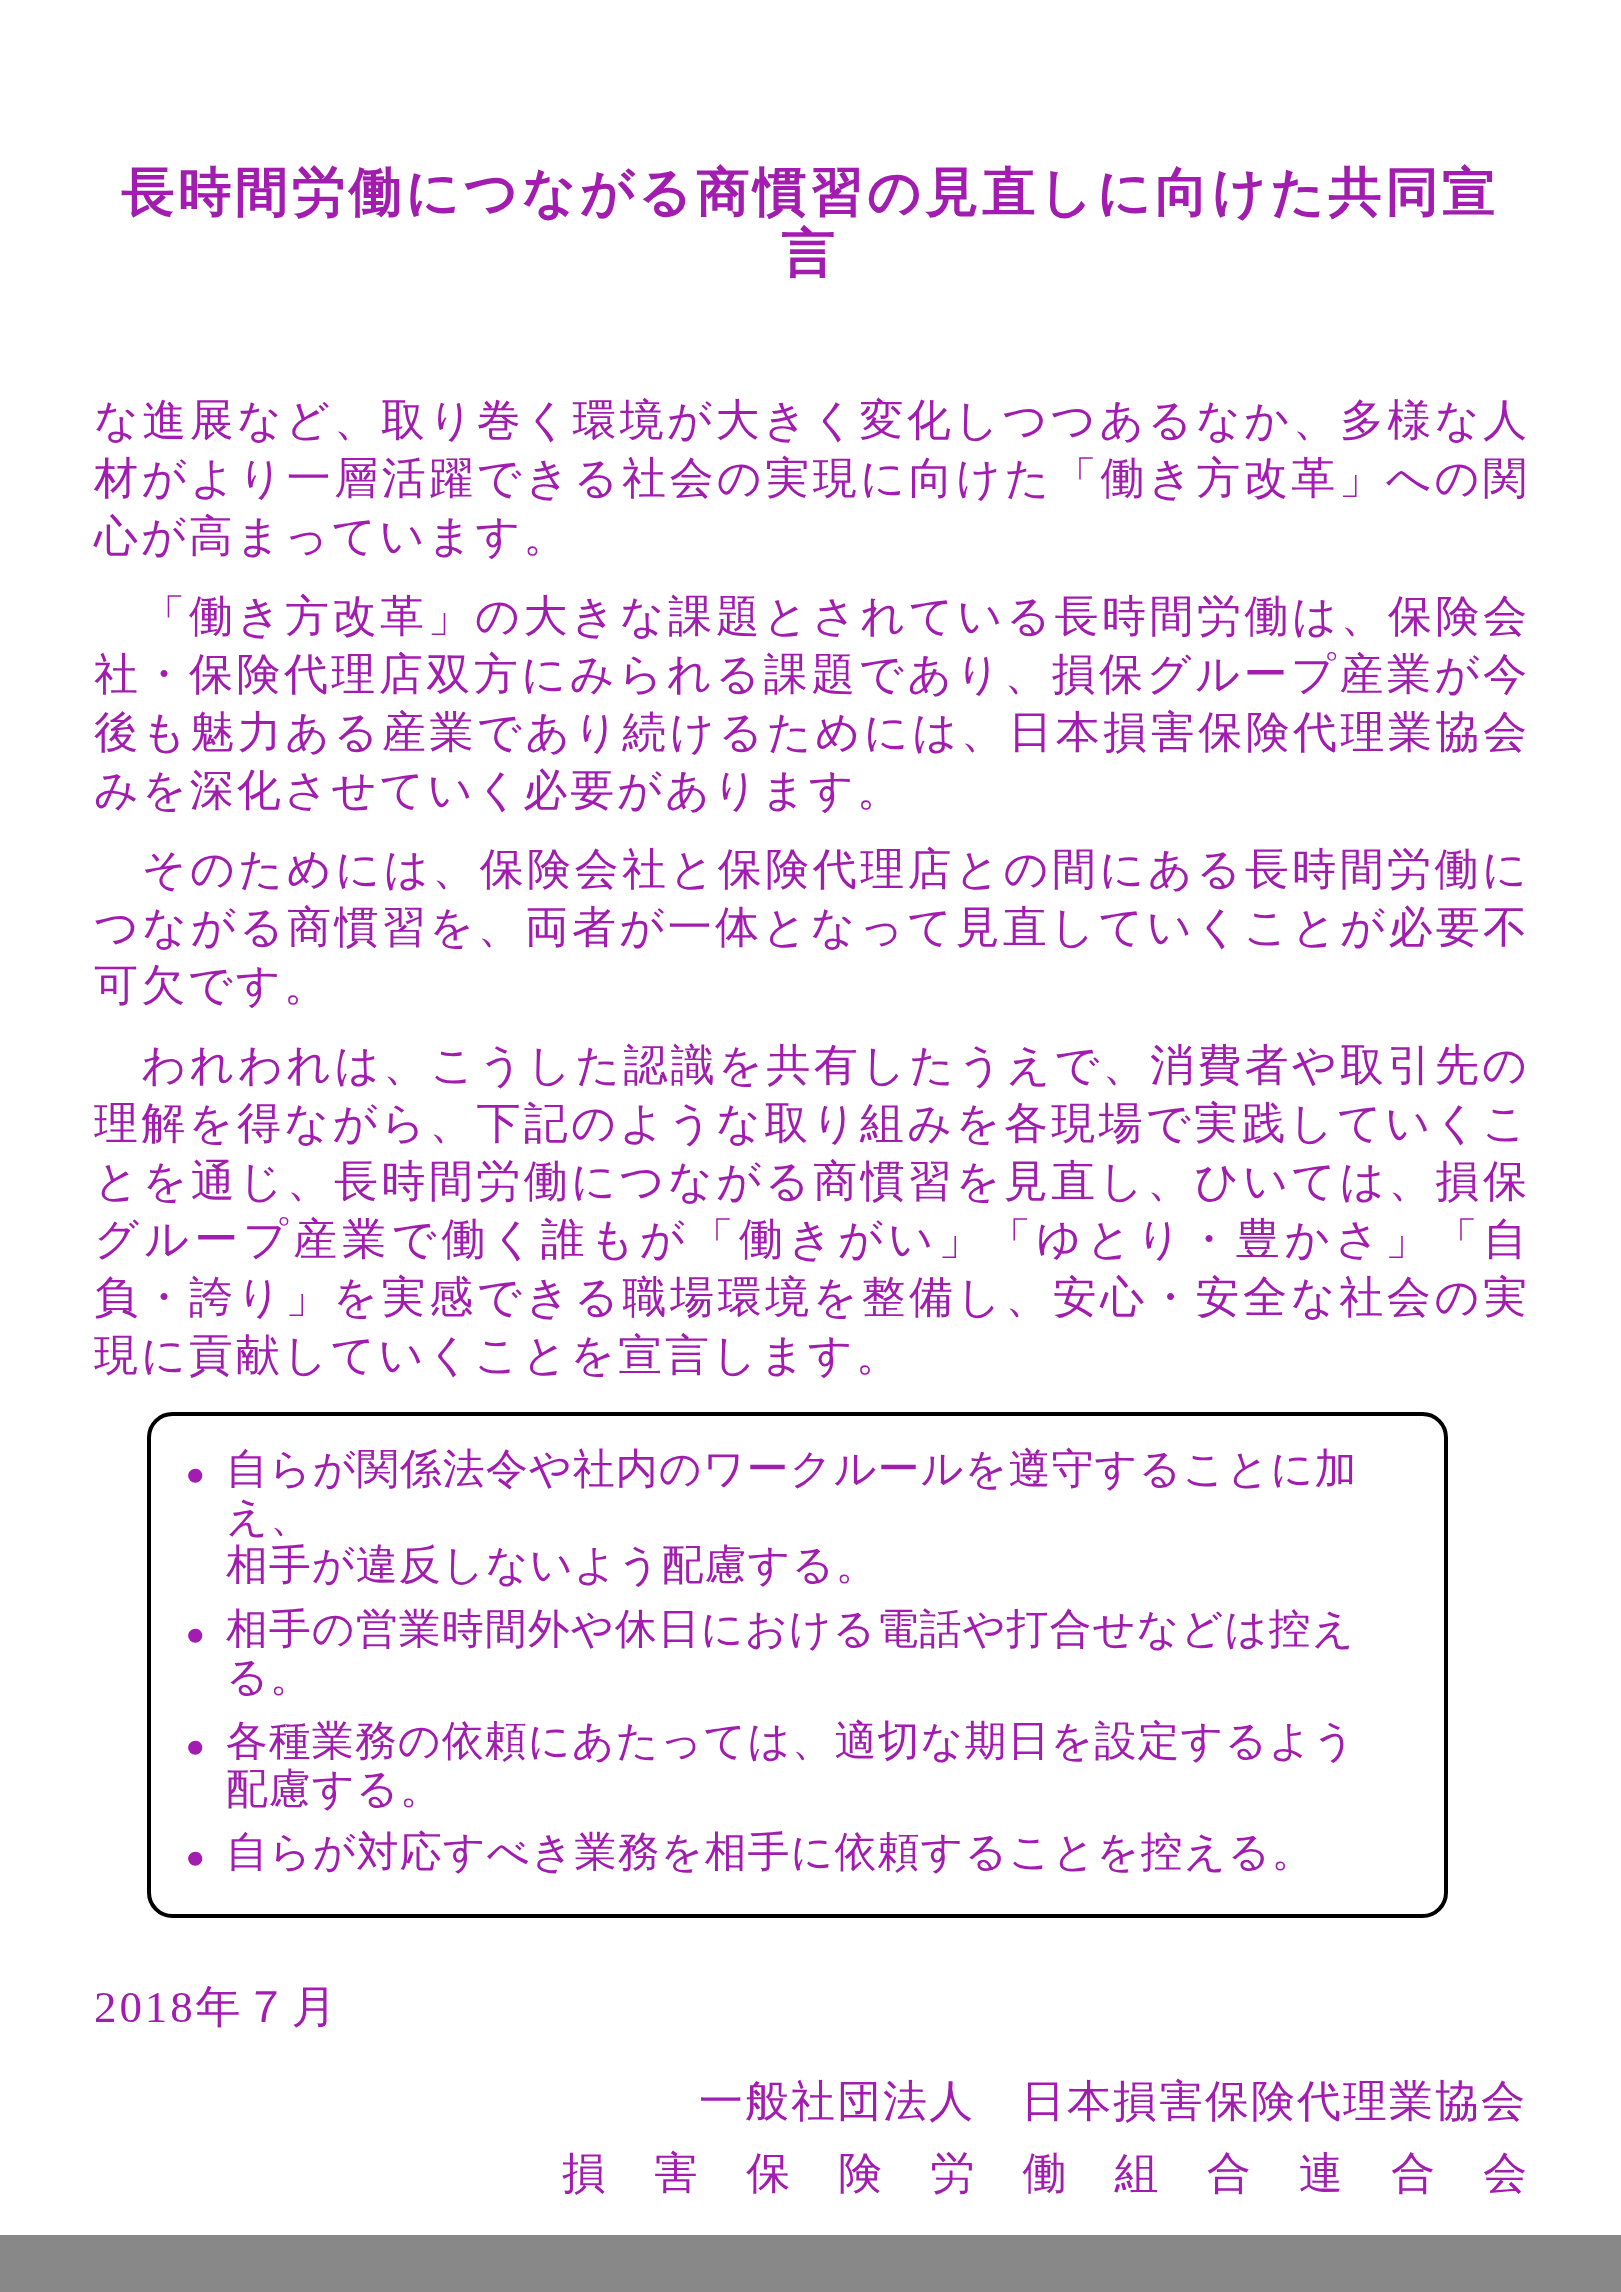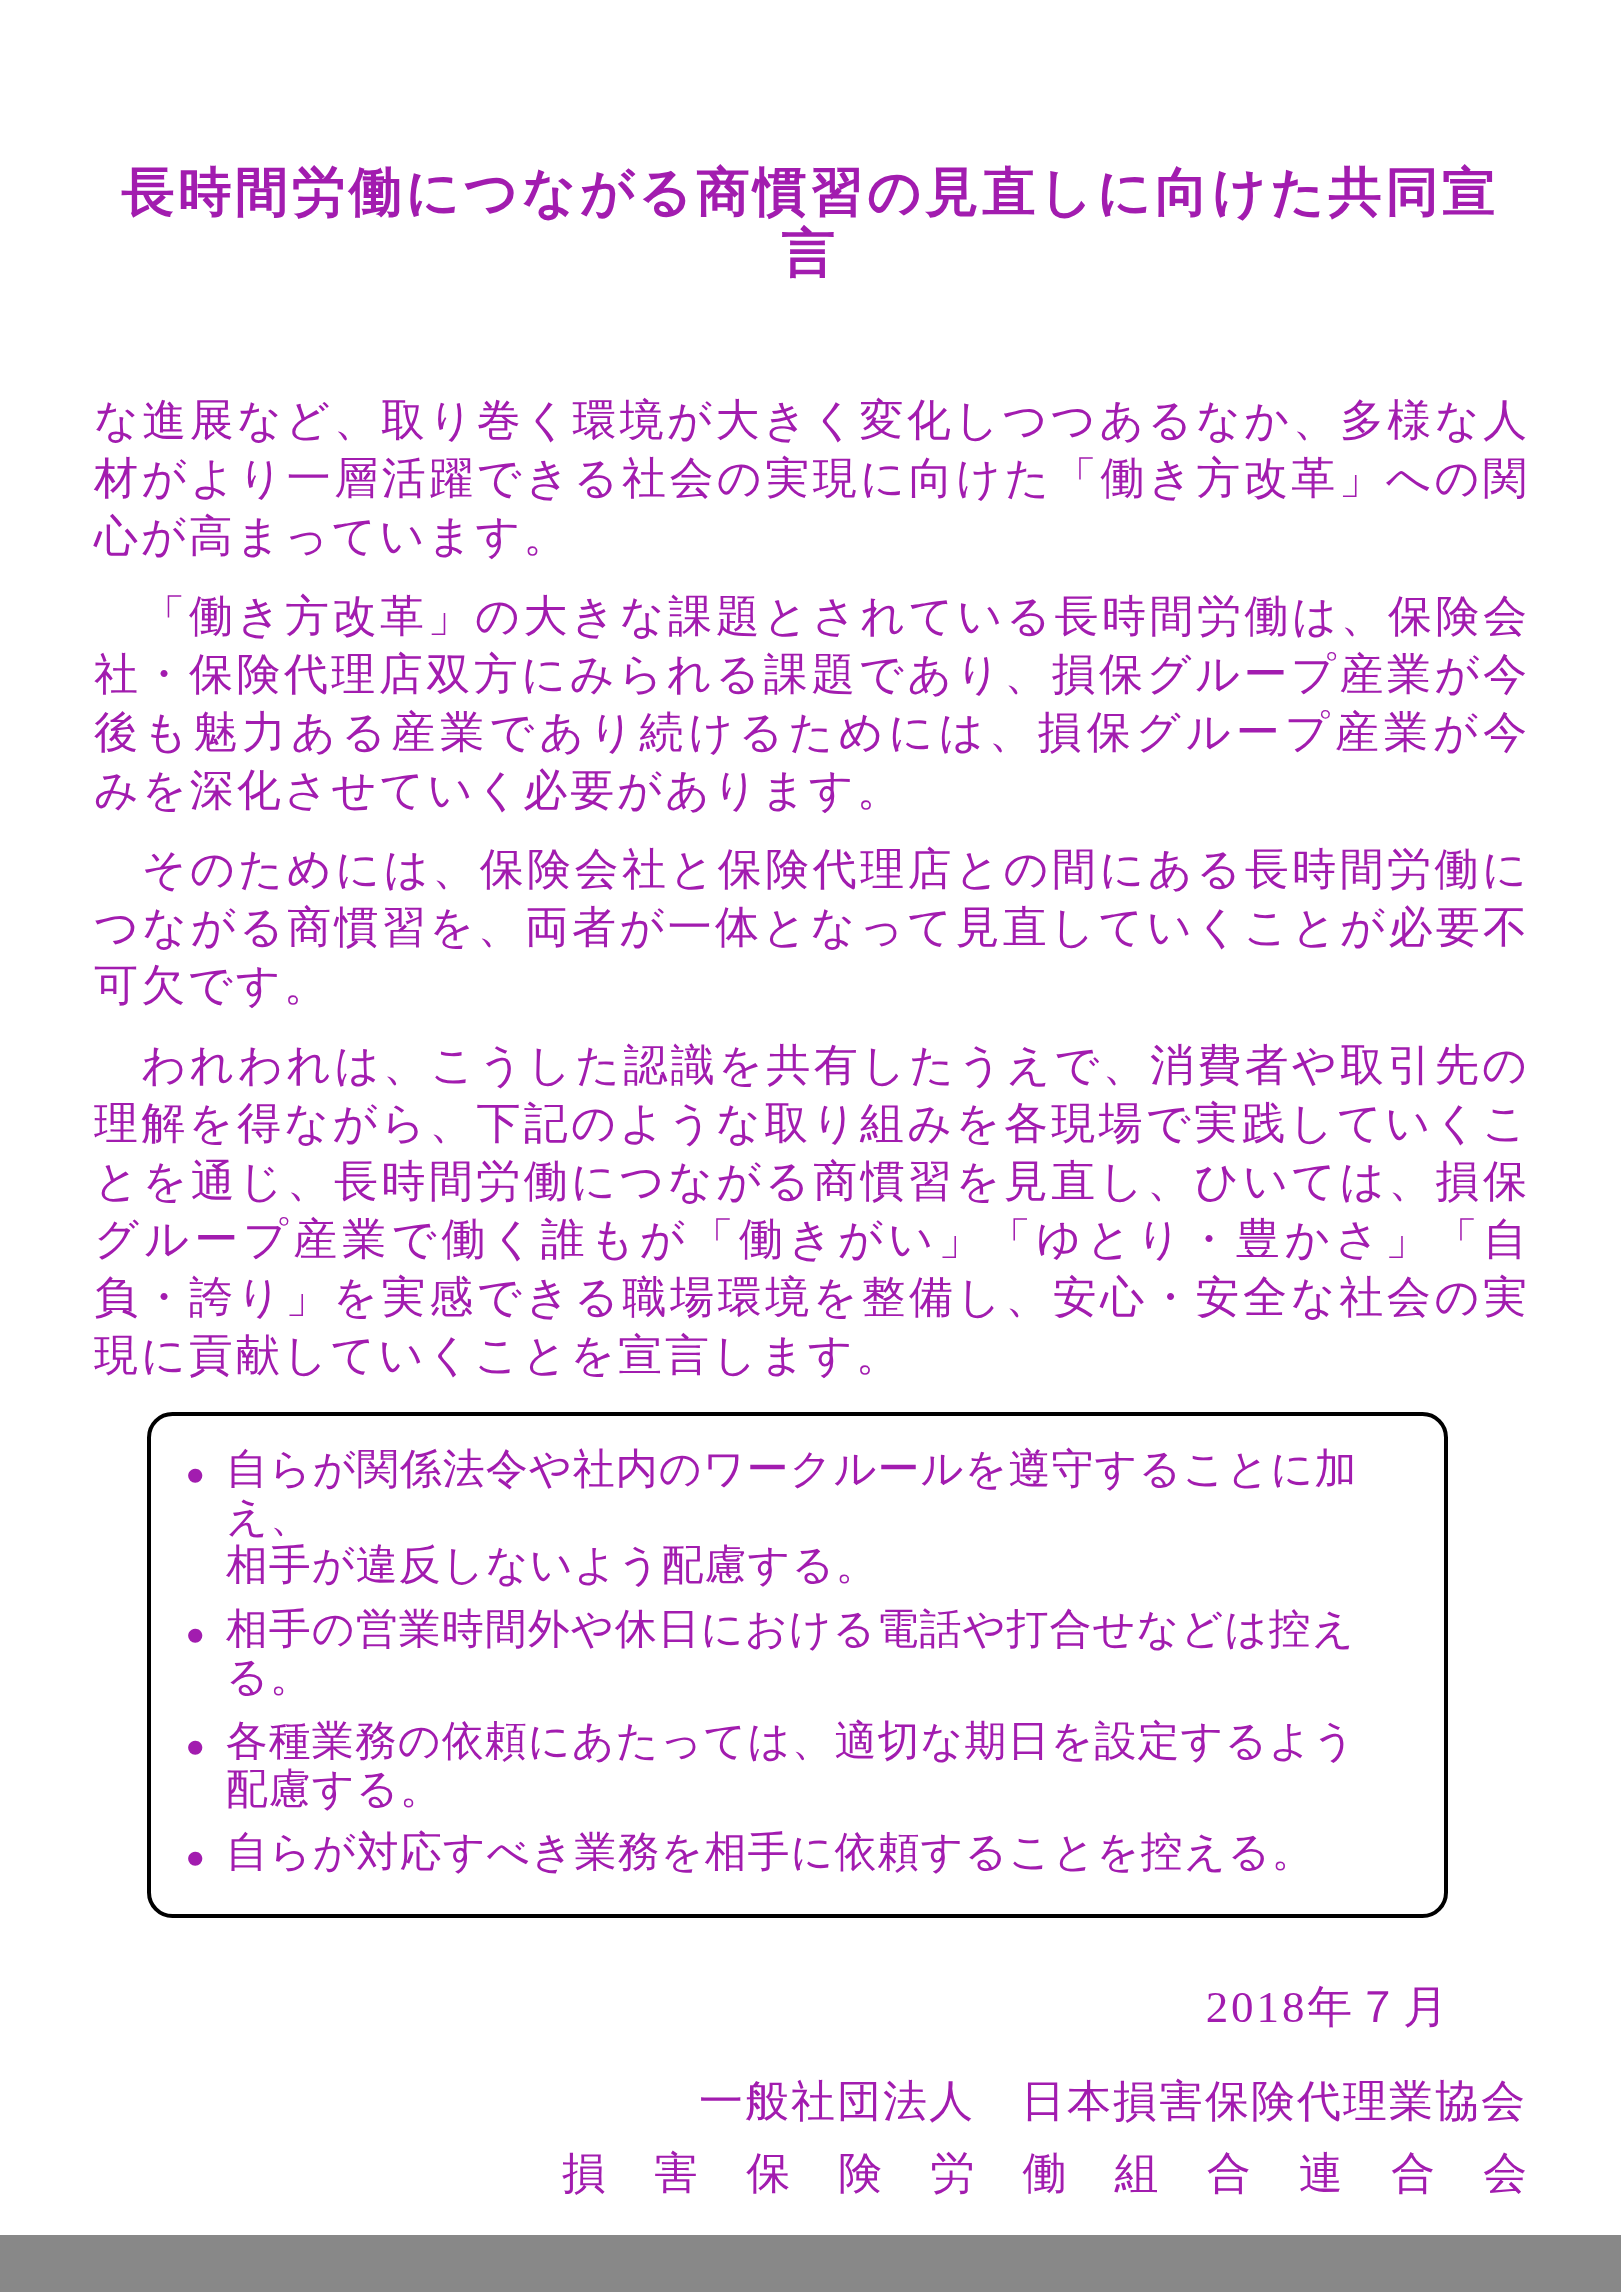--- a/index.html
+++ b/index.html
@@ -75,21 +75,20 @@
   }
   .bullet-line {
     font-size: 42px;
     line-height: 48px;
     letter-spacing: 1px;
     font-family: Liberation Serif, serif;
   }
   .date-line {
     margin-top: 61px;
     padding-right: 76px;
-    text-align: right;
     font-size: 45px;
     line-height: 57px;
     letter-spacing: 2.9px;
   }
   .signatory-primary {
     margin-top: 37px;
     text-align: right;
     font-size: 44px;
     line-height: 57px;
     letter-spacing: 2px;
@@ -118,21 +117,21 @@
 
     <div>
         <div class="paragraph">
           <div class="line jline">な進展など、取り巻く環境が大きく変化しつつあるなか、多様な人</div>
           <div class="line jline">材がより一層活躍できる社会の実現に向けた「働き方改革」への関</div>
           <div class="line lline">心が高まっています。</div>
         </div>
         <div class="paragraph">
           <div class="line jline">　「働き方改革」の大きな課題とされている長時間労働は、保険会</div>
           <div class="line jline">社・保険代理店双方にみられる課題であり、損保グループ産業が今</div>
-          <div class="line jline">後も魅力ある産業であり続けるためには、損保グループ産業が今</div>
+          <div class="line jline">後も魅力ある産業であり続けるためには、日本損害保険代理業協会</div>
           <div class="line lline">みを深化させていく必要があります。</div>
         </div>
         <div class="paragraph">
           <div class="line jline">　そのためには、保険会社と保険代理店との間にある長時間労働に</div>
           <div class="line jline">つながる商慣習を、両者が一体となって見直していくことが必要不</div>
           <div class="line lline">可欠です。</div>
         </div>
         <div class="paragraph">
           <div class="line jline">　われわれは、こうした認識を共有したうえで、消費者や取引先の</div>
           <div class="line jline">理解を得ながら、下記のような取り組みを各現場で実践していくこ</div>

